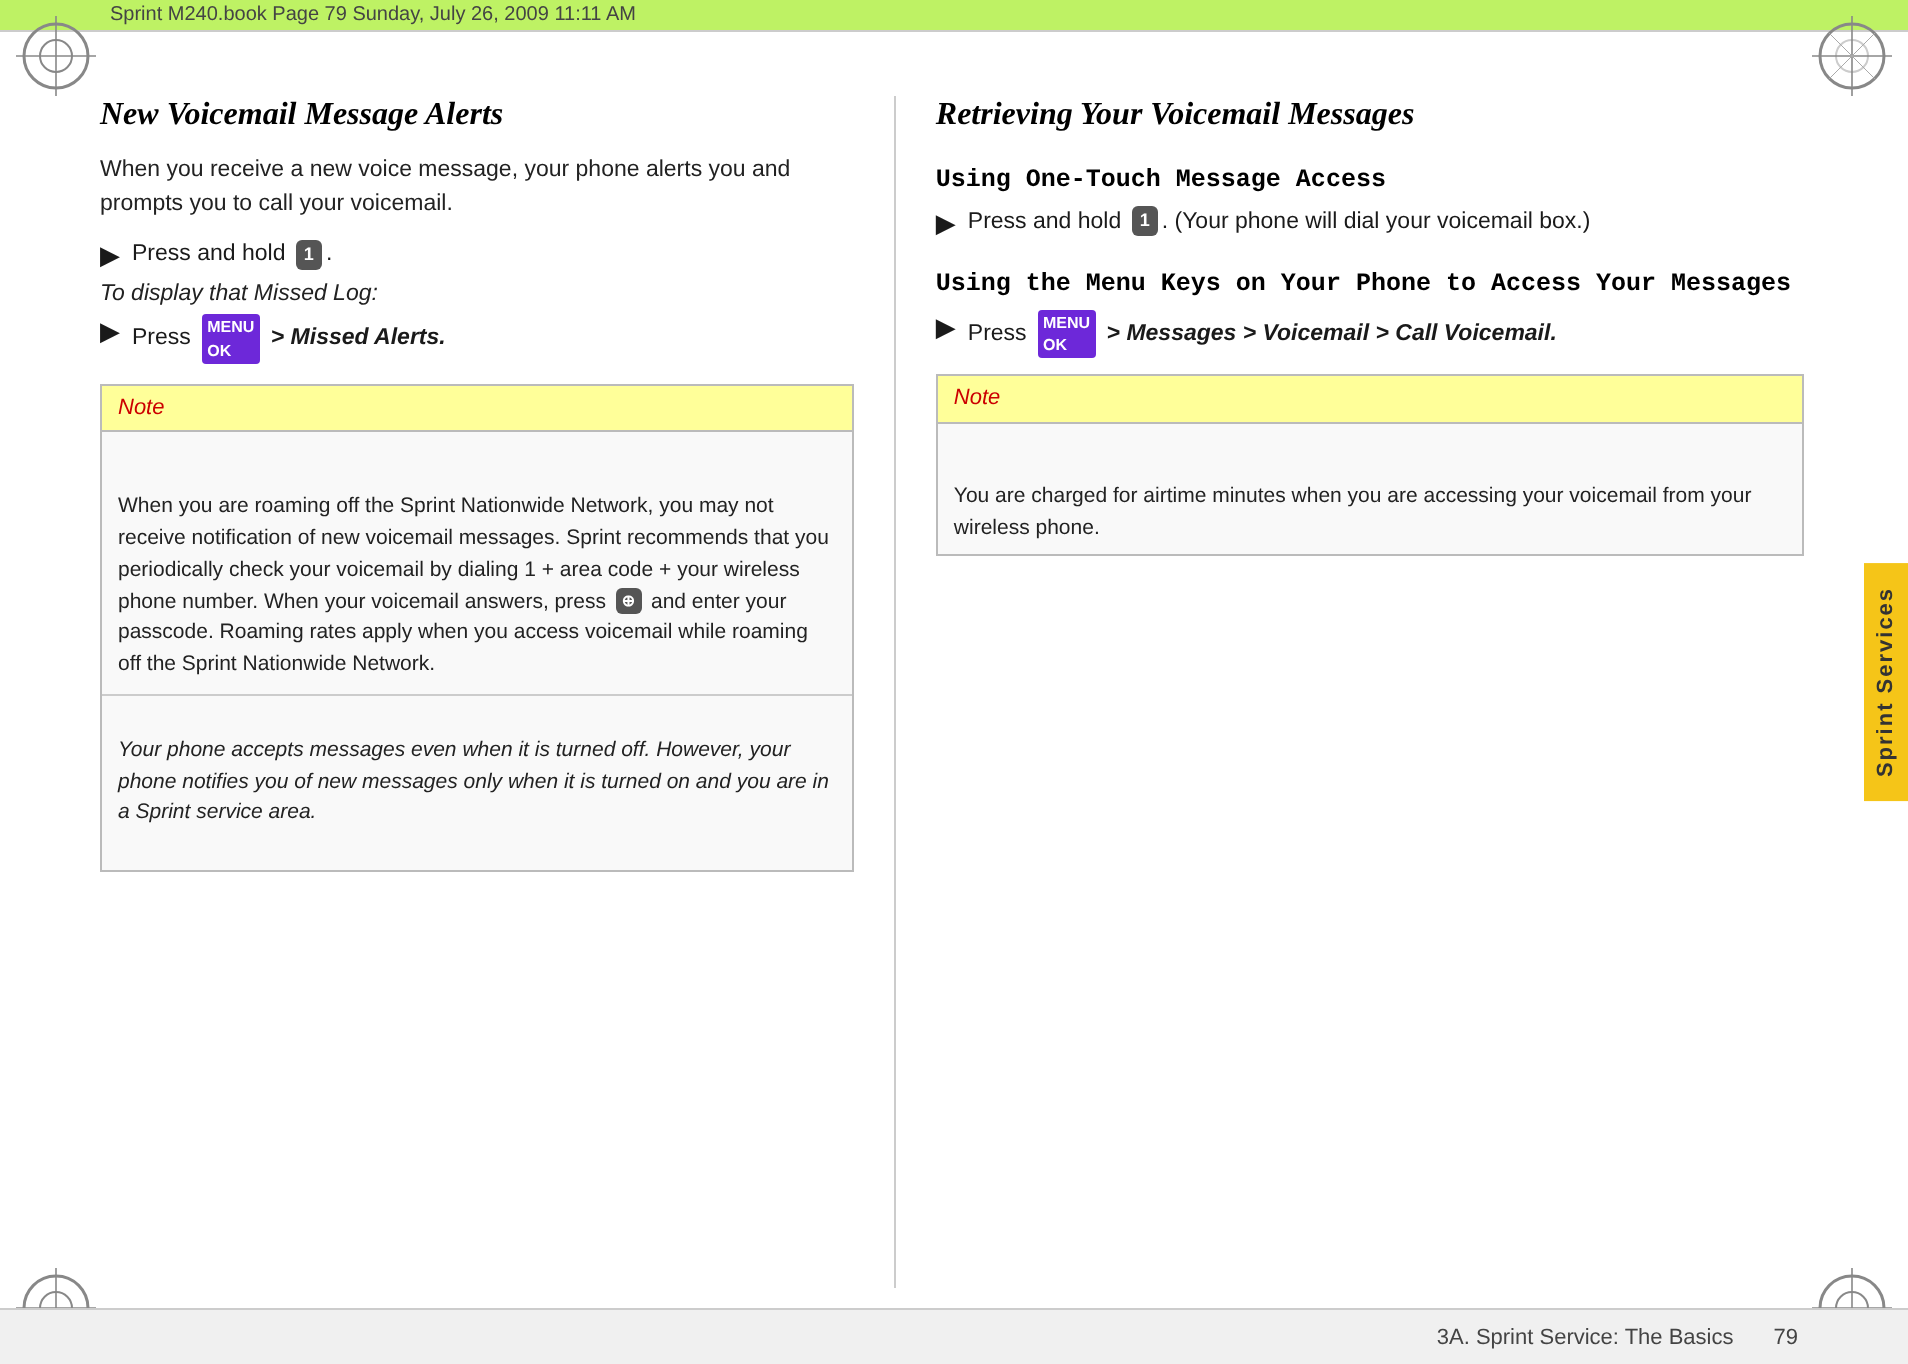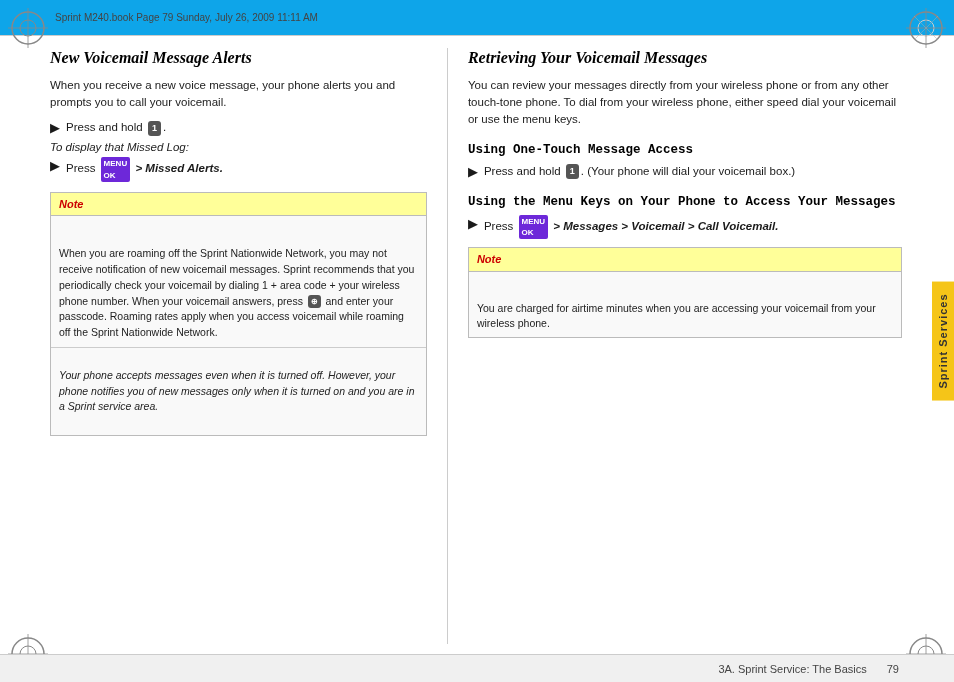--- a/index.html
+++ b/index.html
@@ -29,22 +29,22 @@
     .corner-tr { top: 8px; right: 8px; }
     .corner-bl { bottom: 8px; left: 8px; }
     .corner-br { bottom: 8px; right: 8px; }
 
     
     .header-bar {
       position: absolute;
       top: 0;
       left: 0;
       right: 0;
-      height: 36px;
-      background: #0ea5e9;
+      height: 16px;
+      background: #bef264;
       border-bottom: 1px solid #ccc;
       display: flex;
       align-items: center;
       padding: 0 55px;
       font-size: 10px;
       color: #444;
       font-family: Arial, sans-serif;
     }
 
     
@@ -185,21 +185,21 @@
       margin-top: 10px;
       font-family: Arial, sans-serif;
       font-size: 10.5px;
       line-height: 1.5;
       color: #222;
     }
 
     .note-header {
       background: #ffff99;
       padding: 3px 8px;
-      font-weight: bold;
+      font-weight: normal;
       font-style: italic;
       color: #c00;
       font-size: 11px;
       border-bottom: 1px solid #bbb;
     }
 
     .note-body {
       padding: 6px 8px;
       margin-top: 24px;
     }
@@ -347,21 +347,20 @@
     </div>
 
   </div>
 
   <div class="divider"></div>
 
   <div class="right-col">
 
     <h2 class="section-heading">Retrieving Your Voicemail Messages</h2>
 
-    <p class="body-text">You can review your messages directly from your wireless phone or from any other touch-tone phone. To dial from your wireless phone, either speed dial your voicemail or use the menu keys.</p>
 
     <h3 class="subsection-heading">Using One-Touch Message Access</h3>
 
     <div class="bullet-item">
       <span class="bullet-arrow">▶</span>
       <span class="bullet-content">
         <span>Press and hold</span>
         <span class="btn-icon"> 1 </span>.
         <span>(Your phone will dial your voicemail box.)</span>
       </span>

